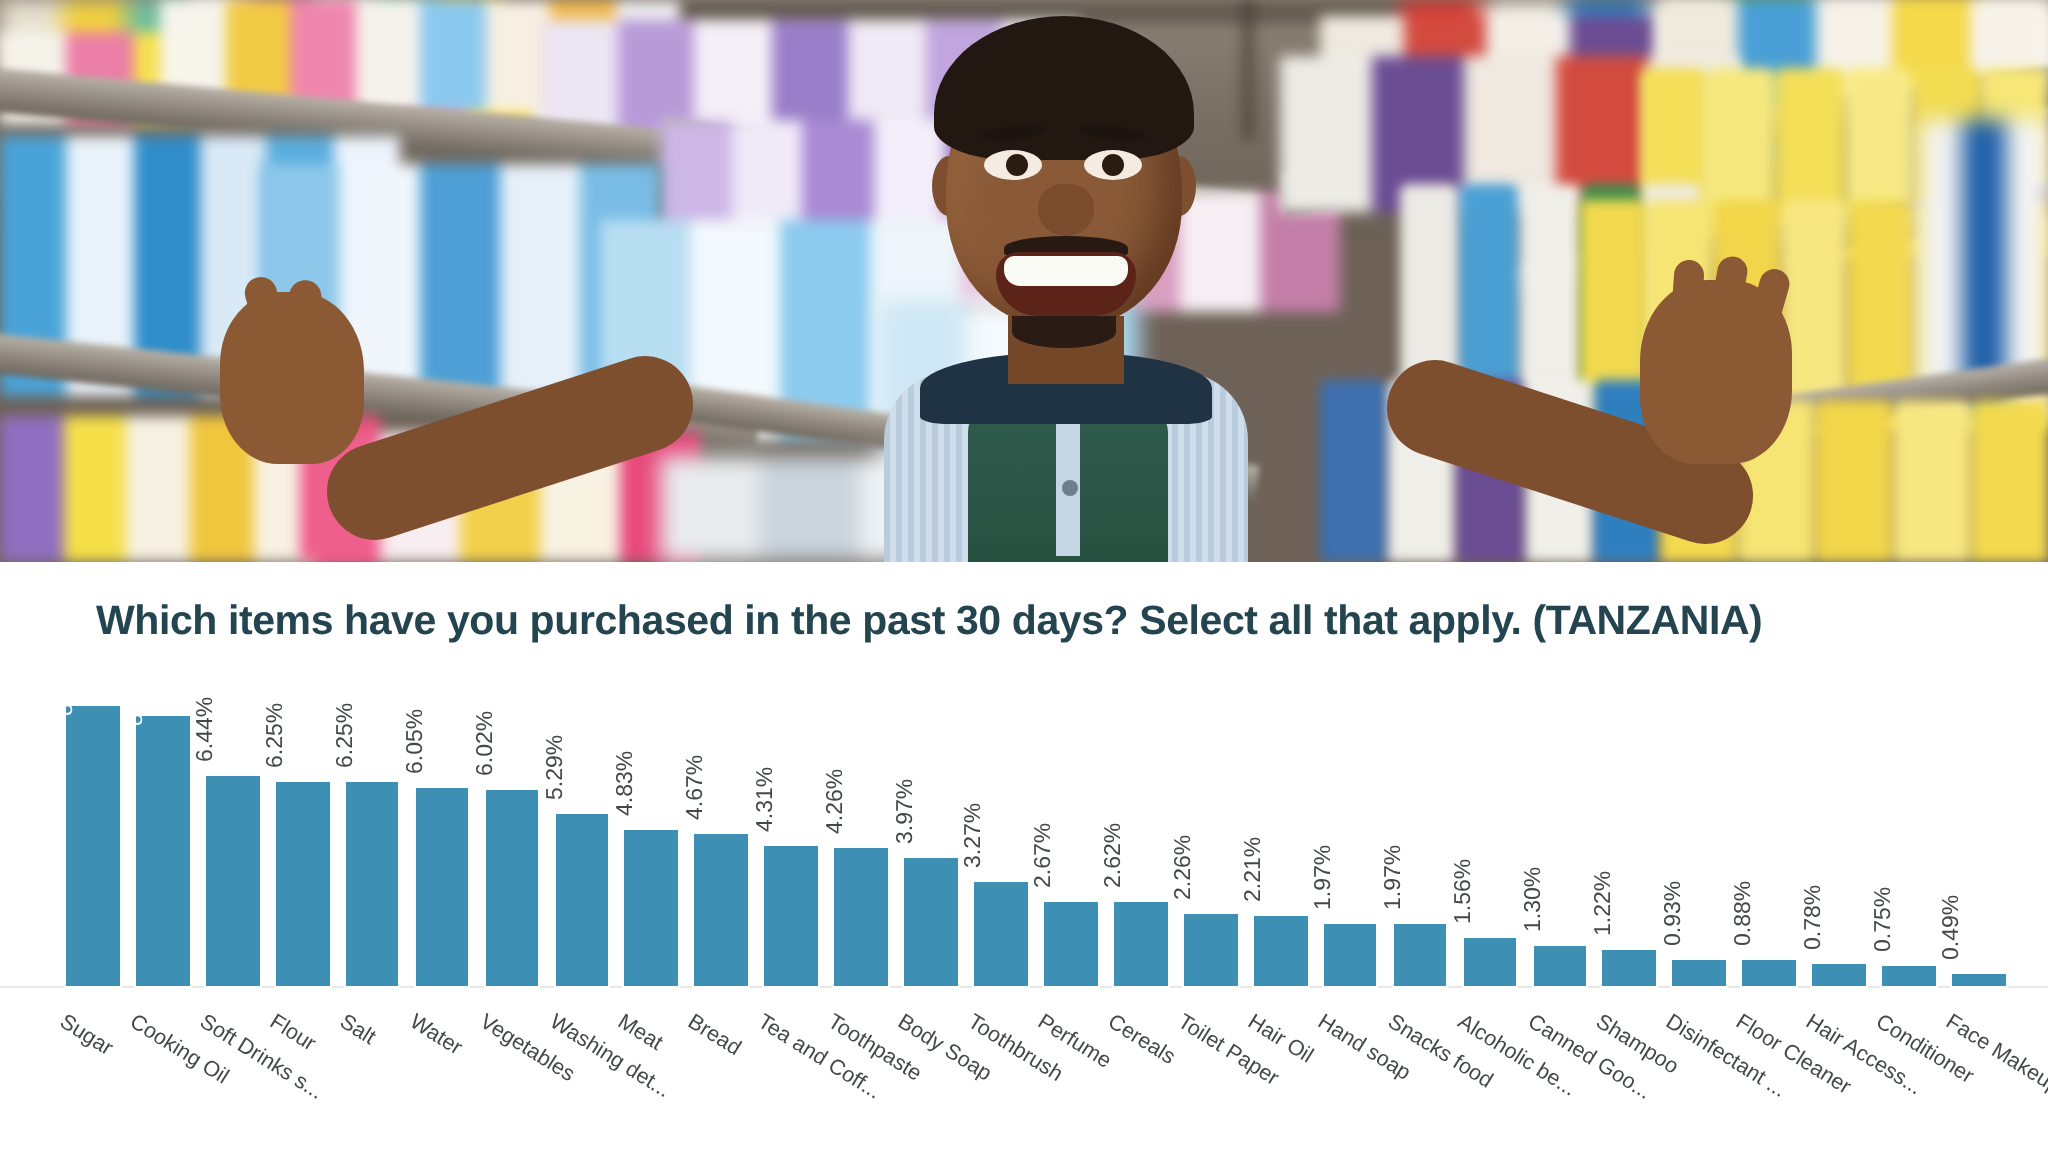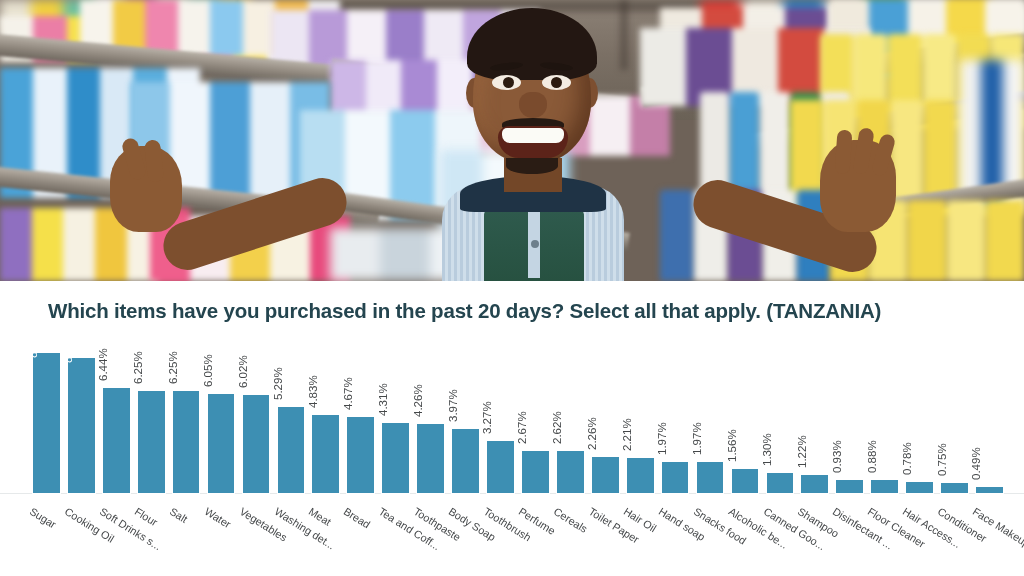--- a/index.html
+++ b/index.html
@@ -361,21 +361,21 @@
       <div class="nose"></div>
       <div class="mus"></div>
       <div class="mouth">
         <div class="teeth"></div>
       </div>
       <div class="chinb"></div>
     </div>
   </div>
 
   <div id="chart-area">
-    <div id="chart-title">Which items have you purchased in the past 20 days? Select all that apply. (TANZANIA)</div>
+    <div id="chart-title">Which items have you purchased in the past 30 days? Select all that apply. (TANZANIA)</div>
     <div id="plot">
       <div class="axis-line"></div>
     <div class="bar-cell" style="left: 32px; width: 28.7286px; height: 142.333px;">
           <div class="bar" style="height: 142.333px; background: rgb(61, 143, 179);"></div>
           <div class="vlabel inside" style="bottom: 136.333px;">8.54%</div>
         </div>
         <div class="clabel" style="left: 34px; top: 164px;">Sugar</div>
         <div class="bar-cell" style="left: 66.9286px; width: 28.7286px; height: 137.167px;">
           <div class="bar" style="height: 137.167px; background: rgb(61, 143, 179);"></div>
           <div class="vlabel inside" style="bottom: 131.167px;">8.23%</div>

